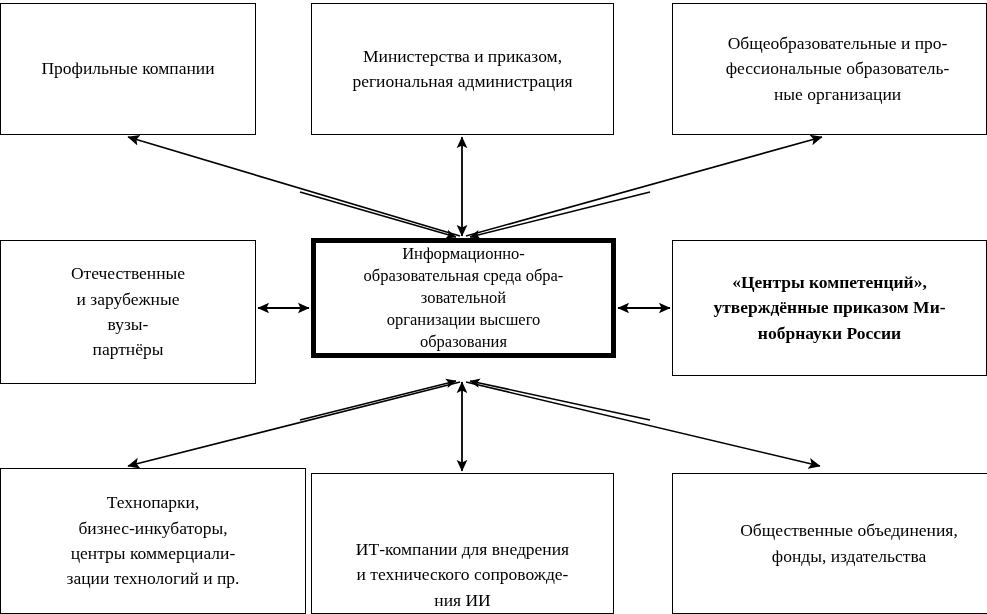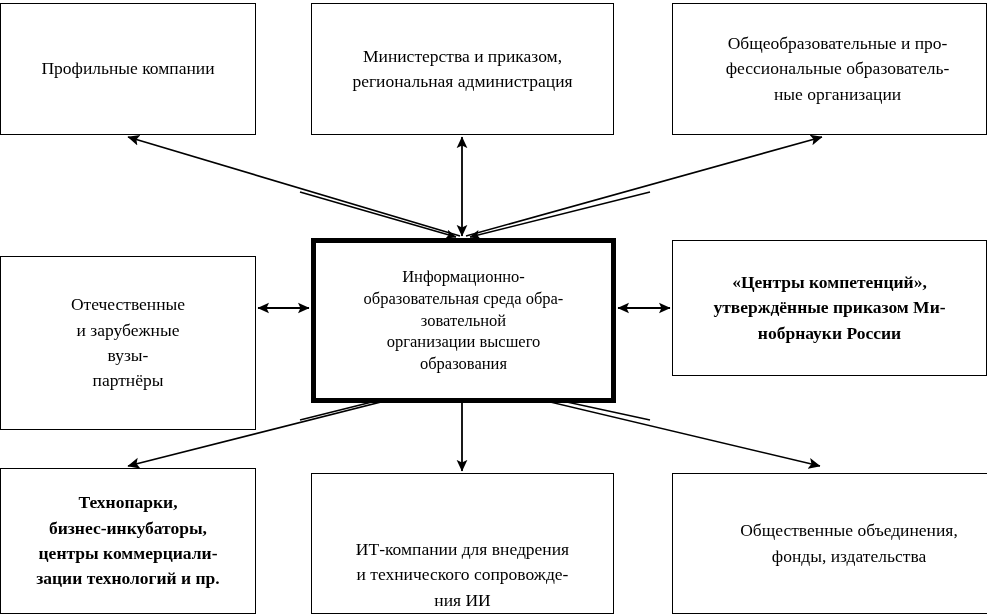--- a/index.html
+++ b/index.html
@@ -42,24 +42,24 @@
   }
   .node.center .node-label {
     font-size: 16.5px;
     line-height: 1.33;
   }
 
   
   #node-top-left     { left: 0px;   top: 3px;   width: 256px; height: 132px; }
   #node-top-center   { left: 311px; top: 3px;   width: 303px; height: 132px; }
   #node-top-right    { left: 672px; top: 3px;   width: 315px; height: 132px; padding-left: 16px; }
-  #node-mid-left     { left: 0px;   top: 240px; width: 256px; height: 174px; margin-top: 16px; }
-  #node-center       { left: 311px; top: 238px; width: 305px; height: 165px; }
+  #node-mid-left     { left: 0px;   top: 240px; width: 256px; height: 144px; }
+  #node-center       { left: 311px; top: 238px; width: 305px; height: 120px; }
   #node-mid-right    { left: 672px; top: 240px; width: 315px; height: 136px; font-weight: bold; }
-  #node-bottom-left  { left: 0px;   top: 468px; width: 256px; height: 146px; font-weight: bold; }
+  #node-bottom-left  { left: 0px;   top: 468px; width: 306px; height: 146px; }
   #node-bottom-center{ left: 311px; top: 473px; width: 303px; height: 141px; align-items: flex-end; }
   #node-bottom-right { left: 672px; top: 473px; width: 354px; height: 141px; }
 
   #edge-layer {
     position: absolute;
     left: 0;
     top: 0;
     width: 987px;
     height: 614px;
     z-index: 1;

